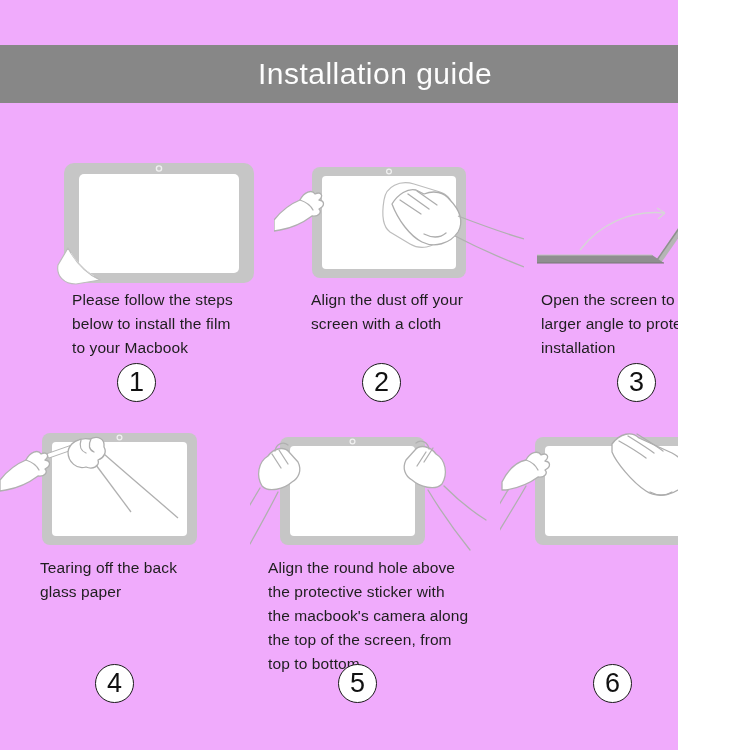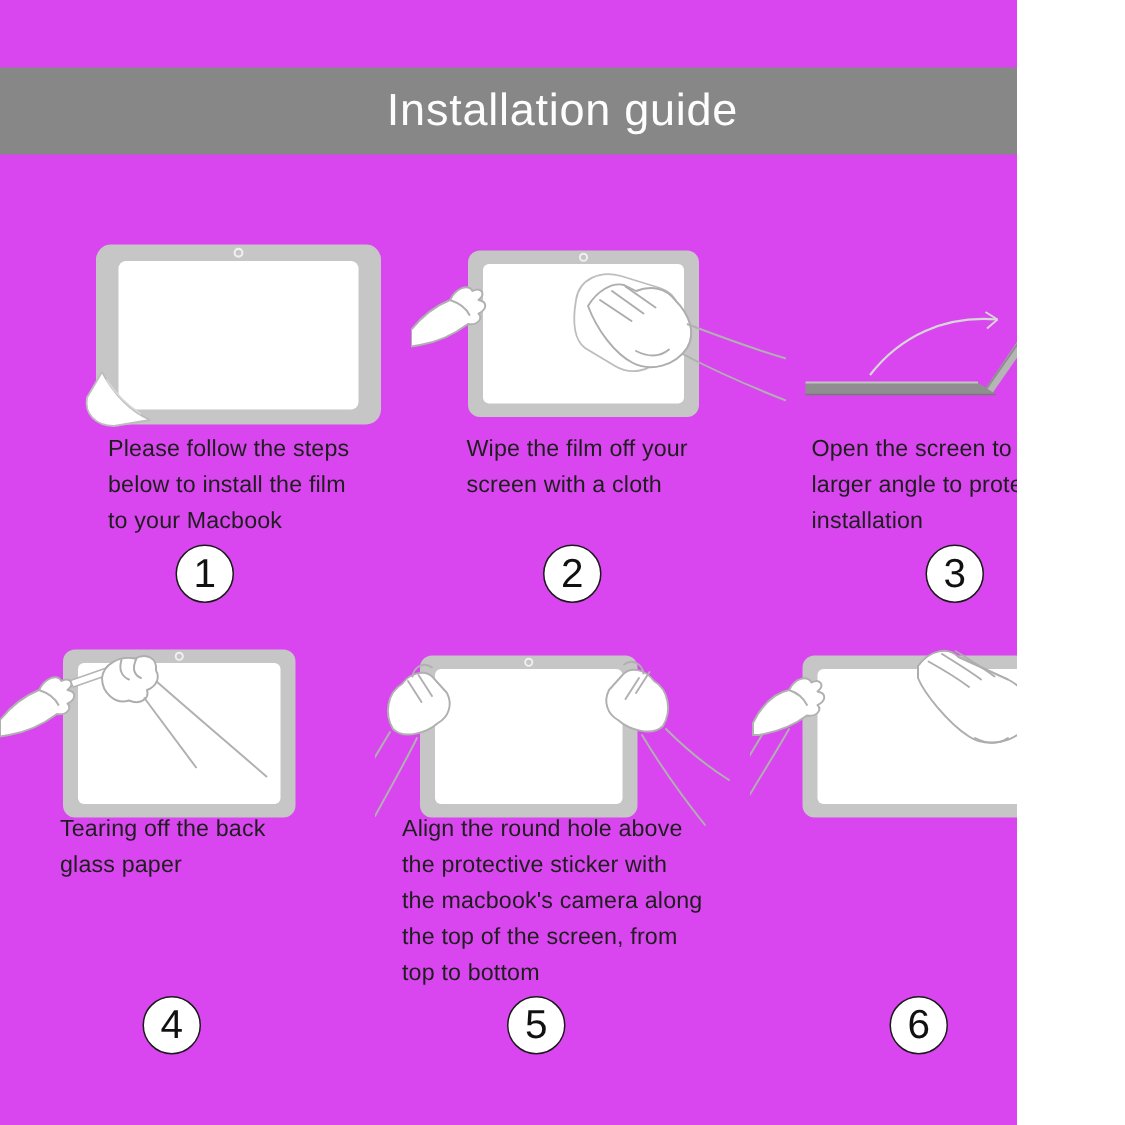--- a/index.html
+++ b/index.html
@@ -1,32 +1,32 @@
 <!DOCTYPE html>
 <html><head>
 <meta charset="utf-8">
 <style>
   html,body{margin:0;padding:0;background:#ffffff;}
-  .page{position:relative;width:678px;height:750px;background:#d946ef;overflow:hidden;
+  .page{position:relative;width:678px;height:750px;background:#f0abfc;overflow:hidden;
         font-family:"Liberation Sans",sans-serif;}
   .header{position:absolute;top:45px;left:0;width:750px;height:58px;background:#878787;
           display:flex;align-items:center;justify-content:center;}
   .header span{color:#fdfdfd;font-size:30px;letter-spacing:0.5px;}
   .row{position:absolute;left:0;width:750px;display:grid;grid-template-columns:250px 250px 250px;}
   .row1{top:120px;height:300px;padding-left:24px;}
   .row2{top:420px;height:330px;}
   .cell{position:relative;width:250px;}
   .illus{position:absolute;top:0;left:0;width:250px;}
   .row1 .illus{height:165px;}
   .row2 .illus{height:135px;}
   .illus svg{display:block;}
   .caption{position:absolute;margin:0;white-space:pre-line;color:#1e1e1e;
            font-size:15.5px;line-height:24px;width:232px;letter-spacing:0.1px;}
   .row1 .caption{top:168px;}
-  .row2 .caption{top:121px;}
+  .row2 .caption{top:136px;}
   .c1{left:48px;} .c2{left:37px;} .c3{left:17px;}
   .c4{left:40px;} .c5{left:18px;} .c6{left:15px;}
   .badge{position:absolute;width:37px;height:37px;border:1.5px solid #1a1a1a;border-radius:50%;
          background:#fff;display:flex;align-items:center;justify-content:center;}
   .badge span{font-size:27px;color:#111;line-height:1;padding-bottom:1px;}
   .row1 .badge{top:243px;}
   .row2 .badge{top:244px;}
   .b1{left:93px;} .b2{left:88px;} .b3{left:93px;}
   .b4{left:95px;} .b5{left:88px;} .b6{left:93px;}
 </style>
@@ -74,21 +74,21 @@
             <path d="M118,84 C124,74 134,68 142,70 L150,74 C160,70 170,72 176,80 C186,90 190,102 184,112 C176,124 160,128 148,122 C136,116 124,100 118,84 Z"></path>
             <path d="M126,80 L147,94" fill="none"></path>
             <path d="M134,74 L155,89" fill="none"></path>
             <path d="M143,71 L163,85" fill="none"></path>
             <path d="M150,114 C158,118 166,118 172,113" fill="none"></path>
           </g>
           <path d="M184,96 C205,104 226,112 250,119" fill="none" stroke="#b0b0b0" stroke-width="1.3"></path>
           <path d="M181,116 C204,128 227,138 250,147" fill="none" stroke="#b0b0b0" stroke-width="1.3"></path>
         </svg>
       </div>
-      <p class="caption c2">Wipe the film off your
+      <p class="caption c2">Align the dust off your
 screen with a cloth</p>
       <div class="badge b2">
         <span>2</span>
       </div>
     </section>
 
     <section class="cell">
       <div class="illus">
         <svg width="250" height="165" viewBox="0 0 250 165">
           <path d="M56,130 C76,104 106,90 141,93" fill="none" stroke="#d6d6d6" stroke-width="1.5"></path>

